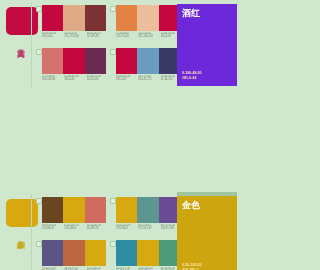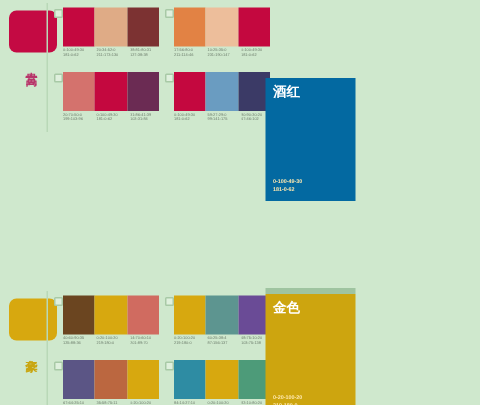--- a/index.html
+++ b/index.html
@@ -162,21 +162,21 @@
           <div class="codecol">
             <div>59-27-29-0</div>
             <div>99-141-175</div>
           </div>
           <div class="codecol">
             <div>90-90-30-20</div>
             <div>67-46-102</div>
           </div>
         </div>
       </div>
-      <div class="feature" style="background: #0369a1; margin-top: 48px;">
+      <div class="feature" style="background: #6d28d9;">
         <div class="title">酒红</div>
         <div class="fcode">
           <div>0-100-49-30</div>
           <div>181-0-62</div>
         </div>
       </div>
     </div>
     <div class="section" style="top: 102px;">
       <div class="chip" style="background: rgb(215, 168, 15);"></div>
       <div class="mood" style="color: rgb(201, 166, 17); top: 42px;">豪华</div>

